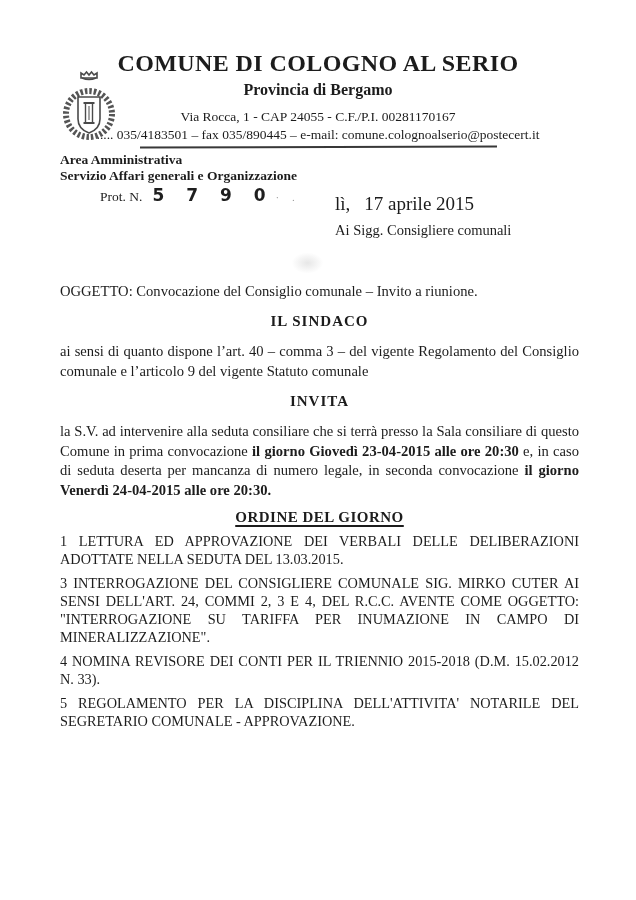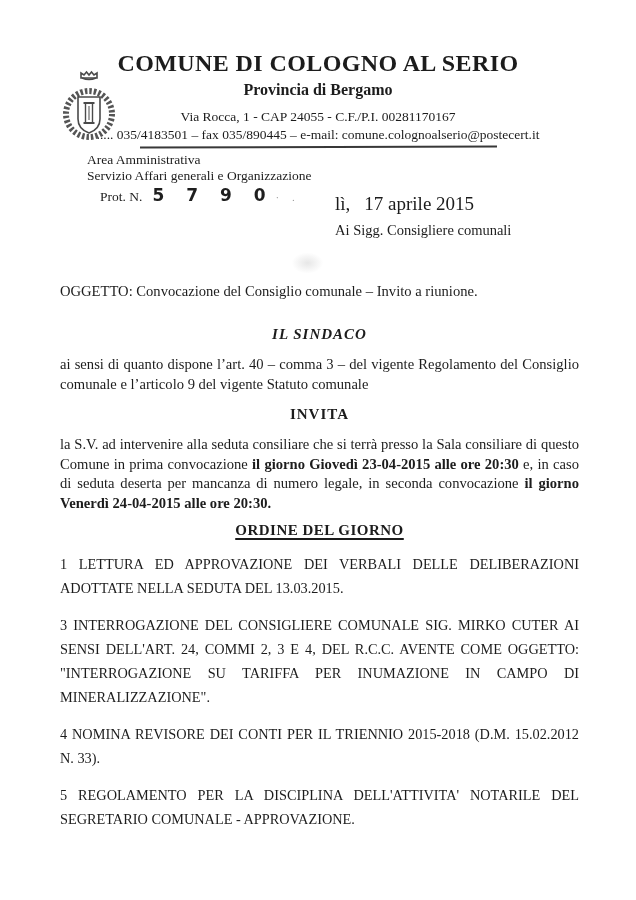--- a/index.html
+++ b/index.html
@@ -23,47 +23,47 @@
     position: absolute; left: 60px; top: 70px;
     width: 58px; height: 80px;
   }
   .rule {
     position: absolute; left: 140px; top: 146px;
     width: 357px; height: 2px; background: #383838;
     transform: rotate(-0.2deg);
   }
   
   .meta { position: absolute; left: 60px; top: 152px; width: 520px; font-size: 13.5px; }
-  .meta-area, .meta-servizio { font-weight: normal; line-height: 15.5px; margin-left: 27px; }
+  .meta-area, .meta-servizio { font-weight: bold; line-height: 15.5px; }
   .prot-row { position: relative; margin-top: 2px; height: 24px; }
   .prot-label { font-size: 13.5px; margin-left: 40px; }
   .stamp {
     font-family: "DejaVu Sans", sans-serif;
     font-weight: bold; font-size: 17px;
     letter-spacing: 8px; margin-left: 10px; color: #1e1e1e;
   }
   .stamp-marks { color: #9a9a9a; font-size: 11px; letter-spacing: 5px; margin-left: 2px; }
   .date-line { position: absolute; left: 275px; top: 8px; font-size: 19px; }
   .date-line .date-value { margin-left: 14px; }
   .recipient { position: absolute; left: 275px; top: 70px; font-size: 14.5px; }
   
   .content { position: absolute; left: 60px; top: 276px; width: 519px; }
   .subject { margin-top: 7px; font-size: 14.6px; }
   .center-h {
     text-align: center; font-weight: bold; font-size: 15px; letter-spacing: 1px;
   }
-  .sindaco-h { margin-top: 26px; font-style: italic; }
+  .sindaco-h { margin-top: 13px; }
   .invita-h { margin-top: 12px; }
   .agenda-h {
     margin-top: 9px; letter-spacing: 0.5px;
     text-decoration: underline; text-decoration-thickness: 2px; text-underline-offset: 3px;
   }
   .para { margin-top: 12px; font-size: 14.6px; line-height: 19.5px; text-align: justify; }
   .para b { font-weight: bold; }
-  .agenda-item { margin-top: 13px; font-size: 14.3px; line-height: 24px; text-align: justify; }
+  .agenda-item { margin-top: 6px; font-size: 14.3px; line-height: 18px; text-align: justify; }
   
   .smudge {
     position: absolute; left: 285px; top: 248px; width: 45px; height: 30px;
     background: radial-gradient(closest-side, rgba(120,120,120,0.18), rgba(120,120,120,0) 70%);
     pointer-events: none;
   }
 </style>
 </head>
 <body>
 

